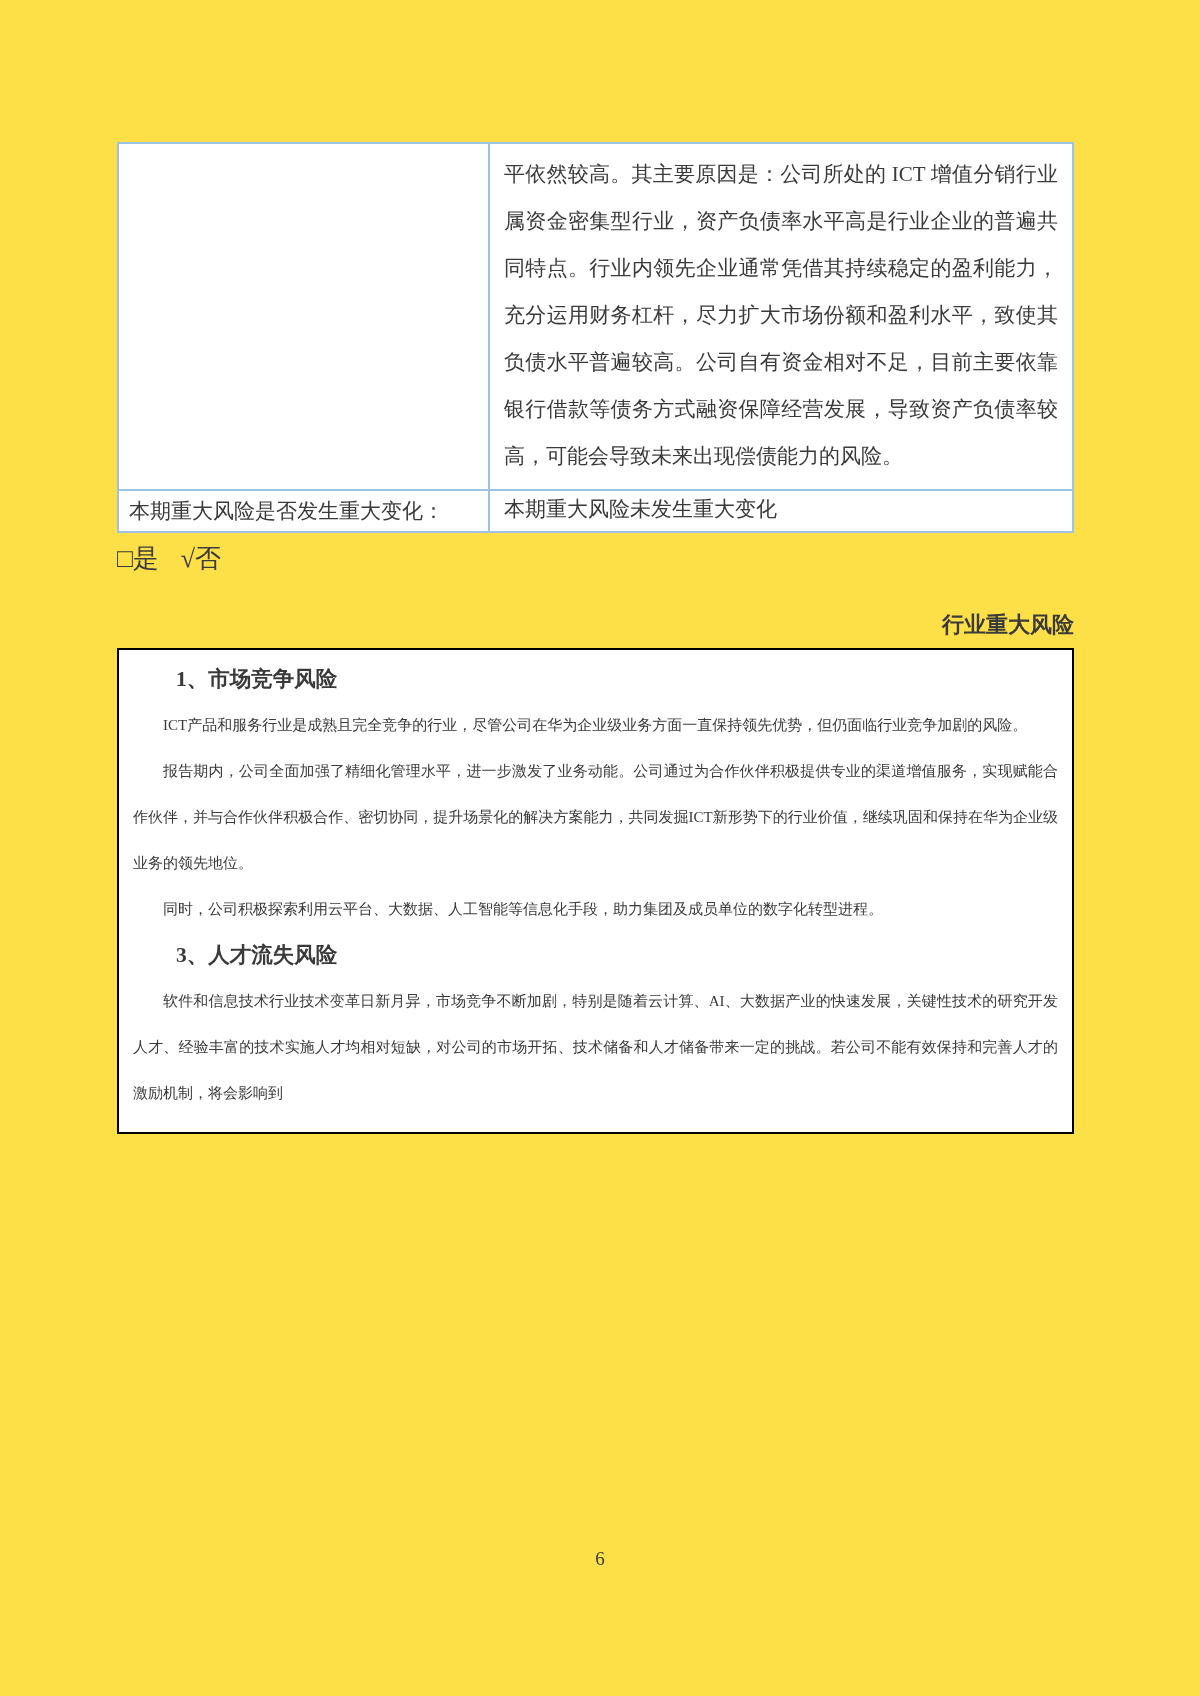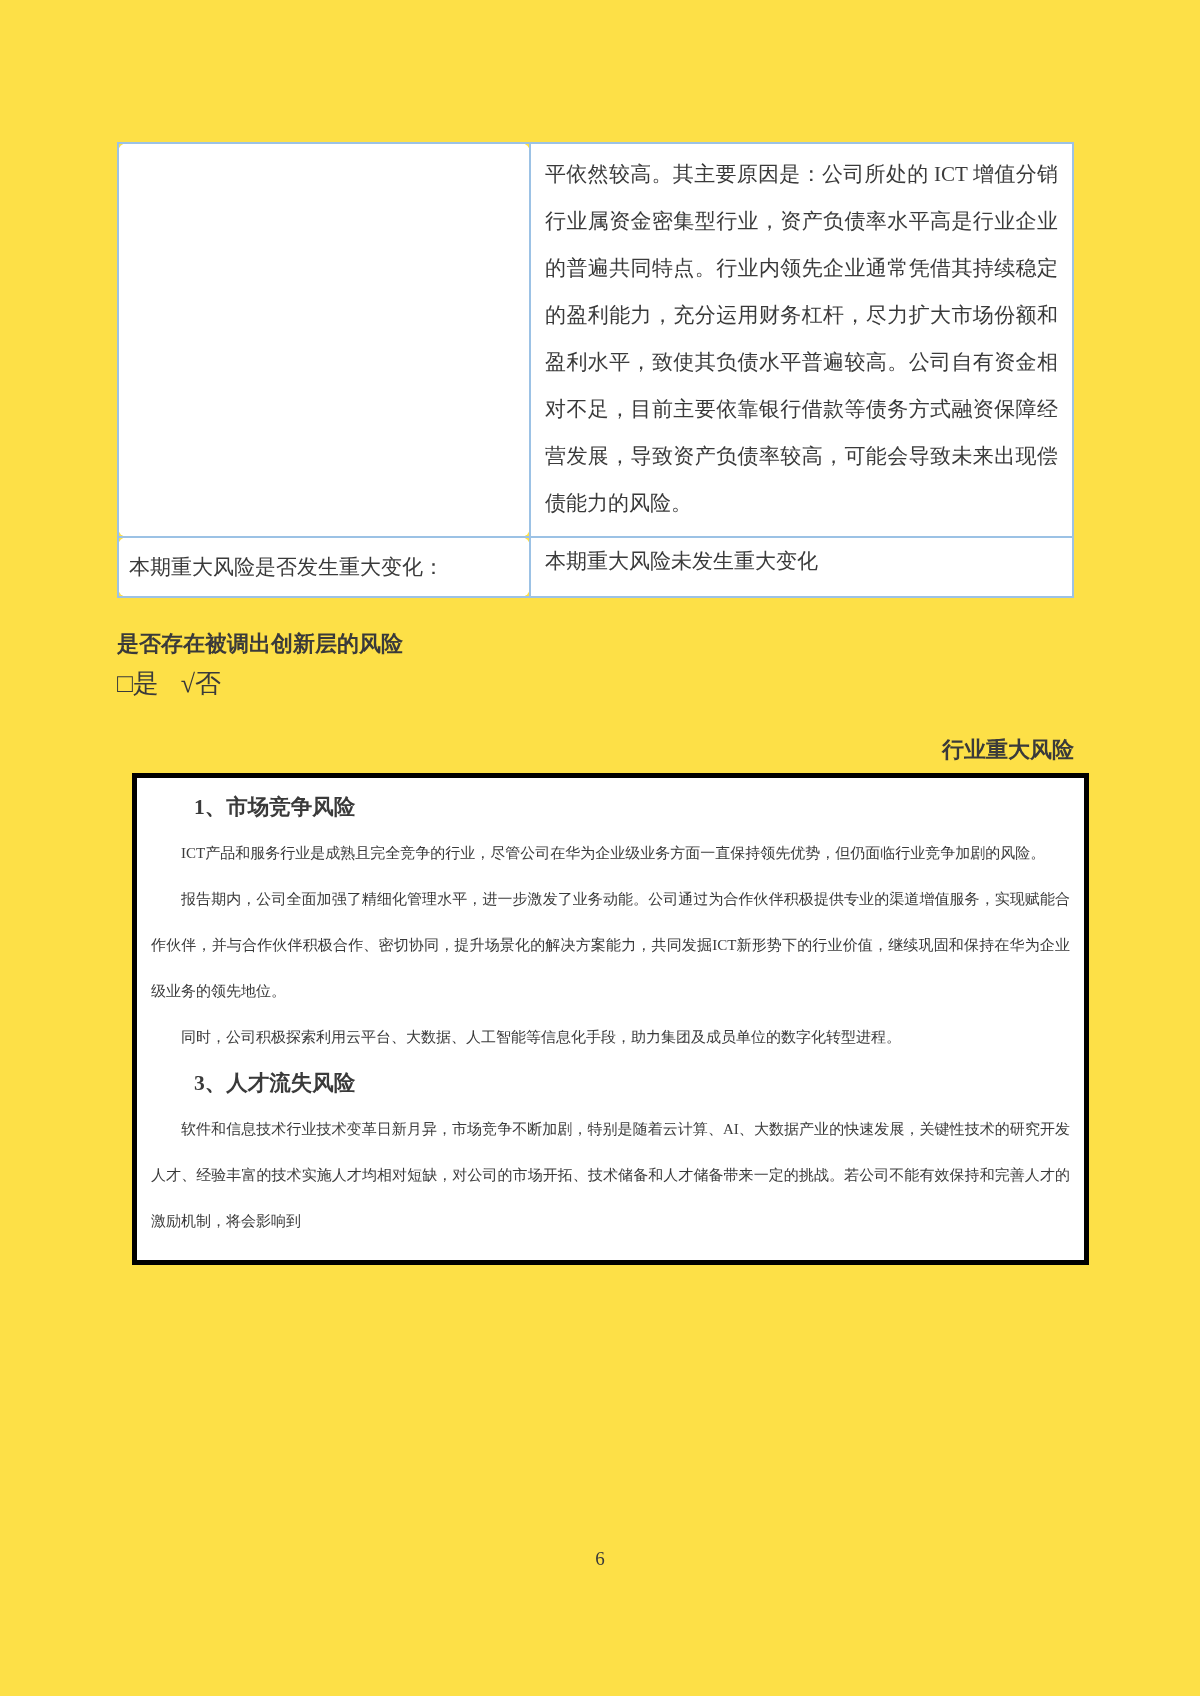--- a/index.html
+++ b/index.html
@@ -30,53 +30,52 @@
     width: 957px;
     border-collapse: collapse;
     table-layout: fixed;
     font-size: 21px;
   }
   table.risk-table td {
     border: 2px solid #9cc2e5;
     vertical-align: top;
     background: #ffffff;
   }
-  td.cell-label-col { width: 412px; padding: 14px 10px; line-height: 30px; border-radius: 9px; }
+  td.cell-label-col { width: 371px; padding: 4px 10px; line-height: 30px; }
   td.cell-value-col { padding: 7px 14px 9px 14px; }
   .cell-longtext {
     line-height: 47px;
     text-align: justify;
     text-justify: inter-ideograph;
   }
   tr.row-short td { height: 40px; vertical-align: middle; }
-  tr.row-short .cell-value-col { padding-top: 4px; padding-bottom: 16px; }
+  tr.row-short .cell-value-col { padding-top: 4px; padding-bottom: 8px; }
   
   .h-bold {
     font-weight: bold;
     font-size: 22px;
     line-height: 28px;
   }
   .heading-innovation { margin-top: 32px; }
   .options-line {
     margin-top: 10px;
     font-size: 26px;
     line-height: 32px;
   }
   .option { display: inline-block; }
   .option + .option { margin-left: 22px; }
   .opt-icon { display: inline; }
   .heading-industry { margin-top: 36px; text-align: right; }
   
   .risk-box {
     margin-top: 9px;
     width: 957px;
-    border: 5px solid #000000;
+    border: 2px solid #000000;
     padding: 6px 14px 16px 14px;
     background: #ffffff;
-    margin-left: 15px;
   }
   .risk-box .sub-heading {
     font-weight: bold;
     font-size: 21.5px;
     line-height: 46px;
     text-indent: 2em;
   }
   .risk-box .para {
     font-size: 15px;
     line-height: 46px;
@@ -109,21 +108,20 @@
           <div class="cell-longtext">平依然较高。其主要原因是：公司所处的 ICT 增值分销行业属资金密集型行业，资产负债率水平高是行业企业的普遍共同特点。行业内领先企业通常凭借其持续稳定的盈利能力，充分运用财务杠杆，尽力扩大市场份额和盈利水平，致使其负债水平普遍较高。公司自有资金相对不足，目前主要依靠银行借款等债务方式融资保障经营发展，导致资产负债率较高，可能会导致未来出现偿债能力的风险。</div>
         </td>
       </tr>
       <tr class="row-short">
         <td class="cell-label-col">本期重大风险是否发生重大变化：</td>
         <td class="cell-value-col">本期重大风险未发生重大变化</td>
       </tr>
     </tbody>
       </table>
 
-    <div class="h-bold heading-innovation">是否存在被调出创新层的风险</div>
 
     <div class="options-line">
       <span class="option"><span class="opt-icon">□</span><span>是</span></span><span class="option"><span class="opt-icon">√</span><span>否</span></span>
     </div>
 
     <div class="h-bold heading-industry">行业重大风险</div>
 
     <div class="risk-box">
       <div class="sub-heading">1、市场竞争风险</div>
       <div class="para">ICT产品和服务行业是成熟且完全竞争的行业，尽管公司在华为企业级业务方面一直保持领先优势，但仍面临行业竞争加剧的风险。</div>

